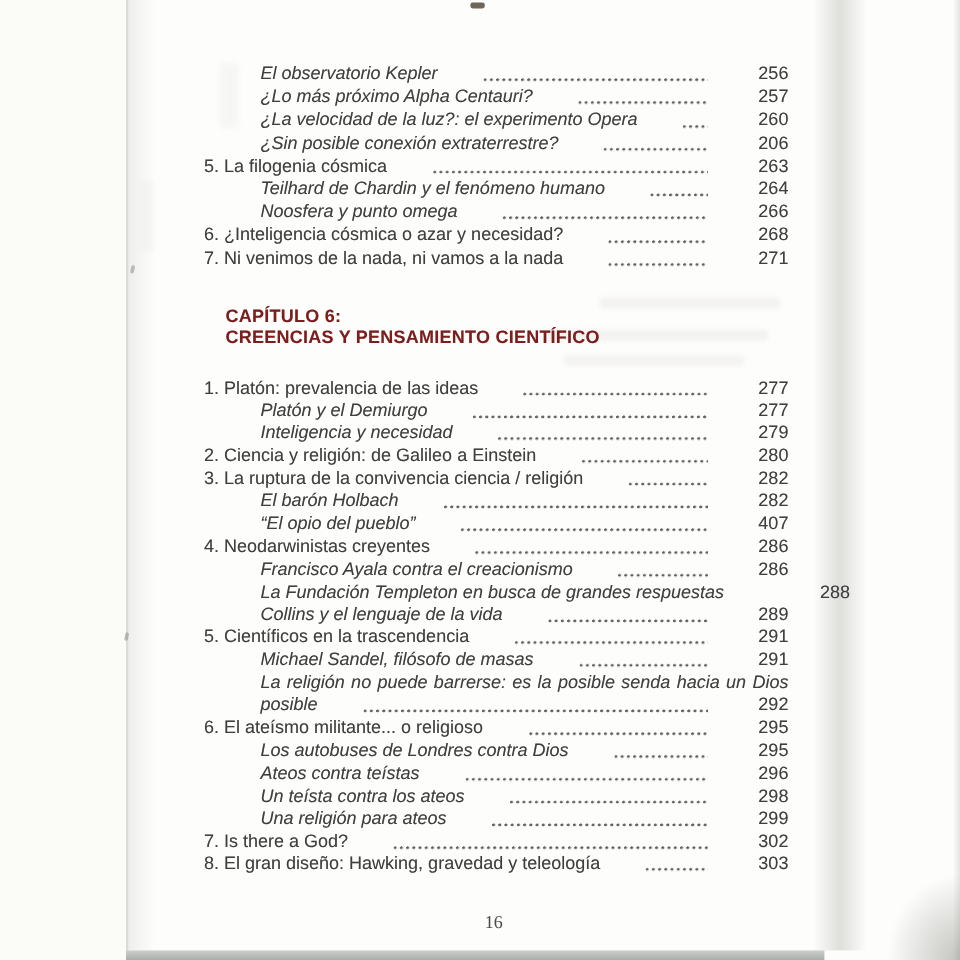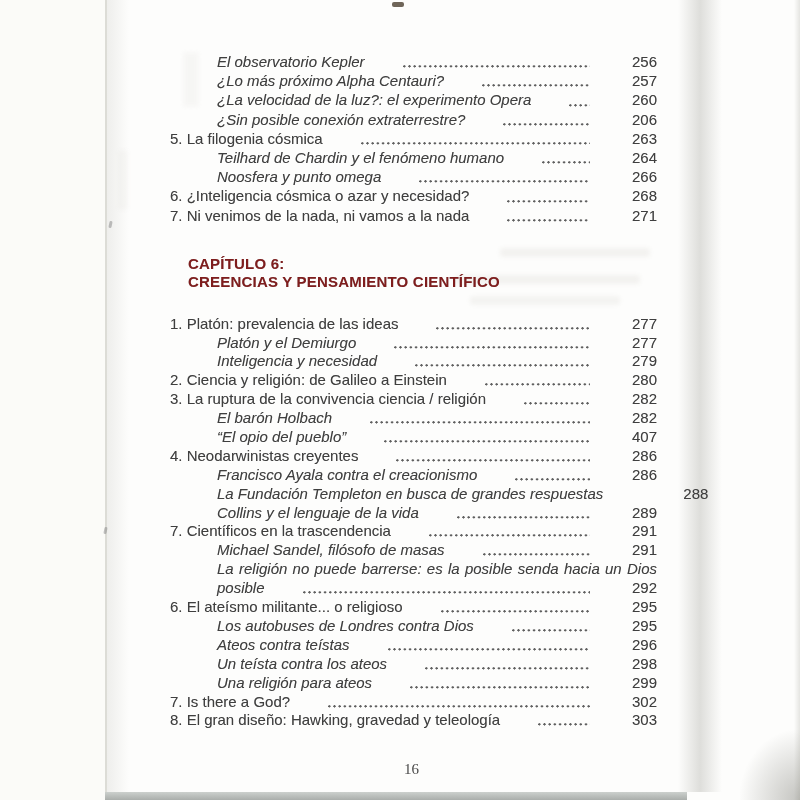--- a/index.html
+++ b/index.html
@@ -258,21 +258,21 @@
           <span class="pagenum">288</span>
         </div>
 
         <div class="row sub">
           <span class="label">Collins y el lenguaje de la vida</span>
           <span class="leader"></span>
           <span class="pagenum">289</span>
         </div>
 
         <div class="row main">
-          <span class="label">7. Científicos en la trascendencia</span>
+          <span class="label">5. Científicos en la trascendencia</span>
           <span class="leader"></span>
           <span class="pagenum">291</span>
         </div>
 
         <div class="row sub">
           <span class="label">Michael Sandel, filósofo de masas</span>
           <span class="leader"></span>
           <span class="pagenum">291</span>
         </div>
 

